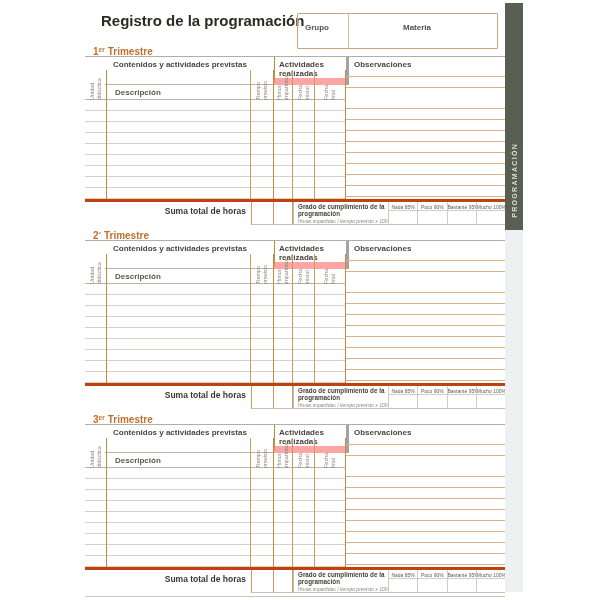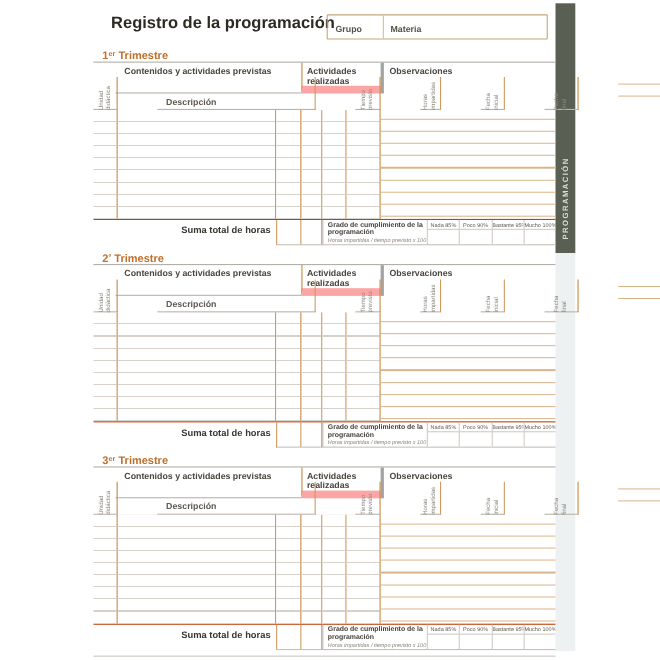--- a/index.html
+++ b/index.html
@@ -13,60 +13,60 @@
   .side-tab-text { writing-mode:vertical-rl; transform:rotate(180deg);
                    font-size:7px; font-weight:bold; letter-spacing:1.3px;
                    color:#dcded4; padding-top:12px; }
   .side-strip { position:absolute; left:505px; top:230px; width:18px; height:362px; background:#eef1f1; }
 
   
   .content { position:absolute; left:85px; top:0; width:420px; }
 
   .page-head { position:relative; height:44px; }
   .main-title { position:absolute; left:16px; top:12px; font-size:15px; font-weight:bold; color:#2d2a24; }
-  .gm-box { position:absolute; top:13px; left:212px; width:201px; height:23px;
+  .gm-box { position:absolute; top:13px; left:212px; width:201px; height:36px;
             border:1.5px solid #c8a678; border-radius:1px; display:flex; }
   .gm-grupo { width:51px; padding:2px 0 0 7px; border-right:1px solid #d6bd97; }
-  .gm-materia { flex:1; padding:2px 0 0 6px; }
+  .gm-materia { flex:1; padding:2px 0 0 6px;margin-left:48px; }
   .gm-label { font-size:8px; font-weight:bold; color:#56524a; }
 
   
   .ttable { position:relative; width:420px; margin-bottom:8px; }
   .t-title { height:13px; padding-left:8px; border-bottom:1px solid #b3afa8;
              font-size:10px; font-weight:bold; color:#c1702b; line-height:12px; }
   .ord { font-size:6.5px; vertical-align:3px; }
   .t-label { margin-left:3px;text-align:center; }
 
   .t-head1 { display:grid; grid-template-columns:189px 72px 159px; height:13px;
              font-size:8px; font-weight:bold; color:#4a463f; }
   .th-cont { padding:3px 0 0 8px; border-bottom:1px solid #b8b4ad;margin-left:20px; }
   .th-act  { padding:3px 0 0 4px; border-bottom:7px solid #fca5a5; border-left:1px solid #c8893f; }
   .th-obs  { padding:3px 0 0 5px; border-left:3px solid #a3a3a3; }
 
-  .t-head2 { display:grid; grid-template-columns:22px 144px 23px 19px 22px 31px 159px; height:30px;gap:36px; }
+  .t-head2 { display:grid; grid-template-columns:22px 144px 23px 19px 22px 31px 159px; height:30px; }
   .h-cell  { position:relative; border-bottom:1px solid #b8b4ad; }
   .br-or  { border-right:1px solid #c8893f; }
   .br-tan { border-right:1px solid #d09a5e; }
   .vtext { position:absolute; left:50%; top:50%; width:30px;
            transform:translate(-50%,-50%) rotate(-90deg);
            font-size:5.5px; line-height:1.2; color:#8b867c; white-space:pre-line; text-align:left; }
   .h-desc { display:flex; align-items:flex-end; padding:0 0 2px 8px;
             font-size:8px; font-weight:bold; color:#5d594f; }
   .obs-head { border-bottom:none;
       background-image:repeating-linear-gradient(to bottom, transparent 0, transparent 10px, #d9b488 10px, #d9b488 11px);
       background-position:0 -4px; }
 
   .t-body { display:grid; grid-template-columns:22px 144px 23px 19px 22px 31px 159px; height:99px; }
   .b-cell { position:relative; }
   .ruled { background-image:repeating-linear-gradient(to bottom, transparent 0, transparent 10px, #d6d2cb 10px, #d6d2cb 11px); }
   .obs-ruled { background-image:repeating-linear-gradient(to bottom, transparent 0, transparent 10px, #d9b488 10px, #d9b488 11px);
                background-position:0 -2px; }
 
   .t-foot { display:grid; grid-template-columns:166px 23px 19px 212px; height:21px;
-            border-top:1px solid #c2410c; }
+            border-top:3px solid #c2410c; }
   .f-suma { text-align:right; padding:4px 5px 0 0; font-size:8.5px; font-weight:bold; color:#3a3732; }
   .f-cell { border-bottom:1px solid #c6c2bb; }
   .bl-tan { border-left:1px solid #d09a5e; }
   .f-grado { display:flex; border-left:1px solid #c0bcb6; border-bottom:1px solid #c6c2bb; }
   .g-text { width:94px; padding:1px 2px 0 4px; }
   .g-title { font-size:6.3px; line-height:1.15; font-weight:bold; color:#45423c; }
   .g-formula { font-size:5px; font-style:italic; color:#8b867c; margin-top:0.5px; white-space:nowrap; }
   .g-ratings { flex:1; display:grid; grid-template-columns:repeat(4,1fr); grid-template-rows:8px 1fr; }
   .g-label { font-size:5px; color:#5d594f; text-align:center; padding-top:2px;
              border-left:1px solid #d0ccc6; white-space:nowrap; overflow:hidden; }

